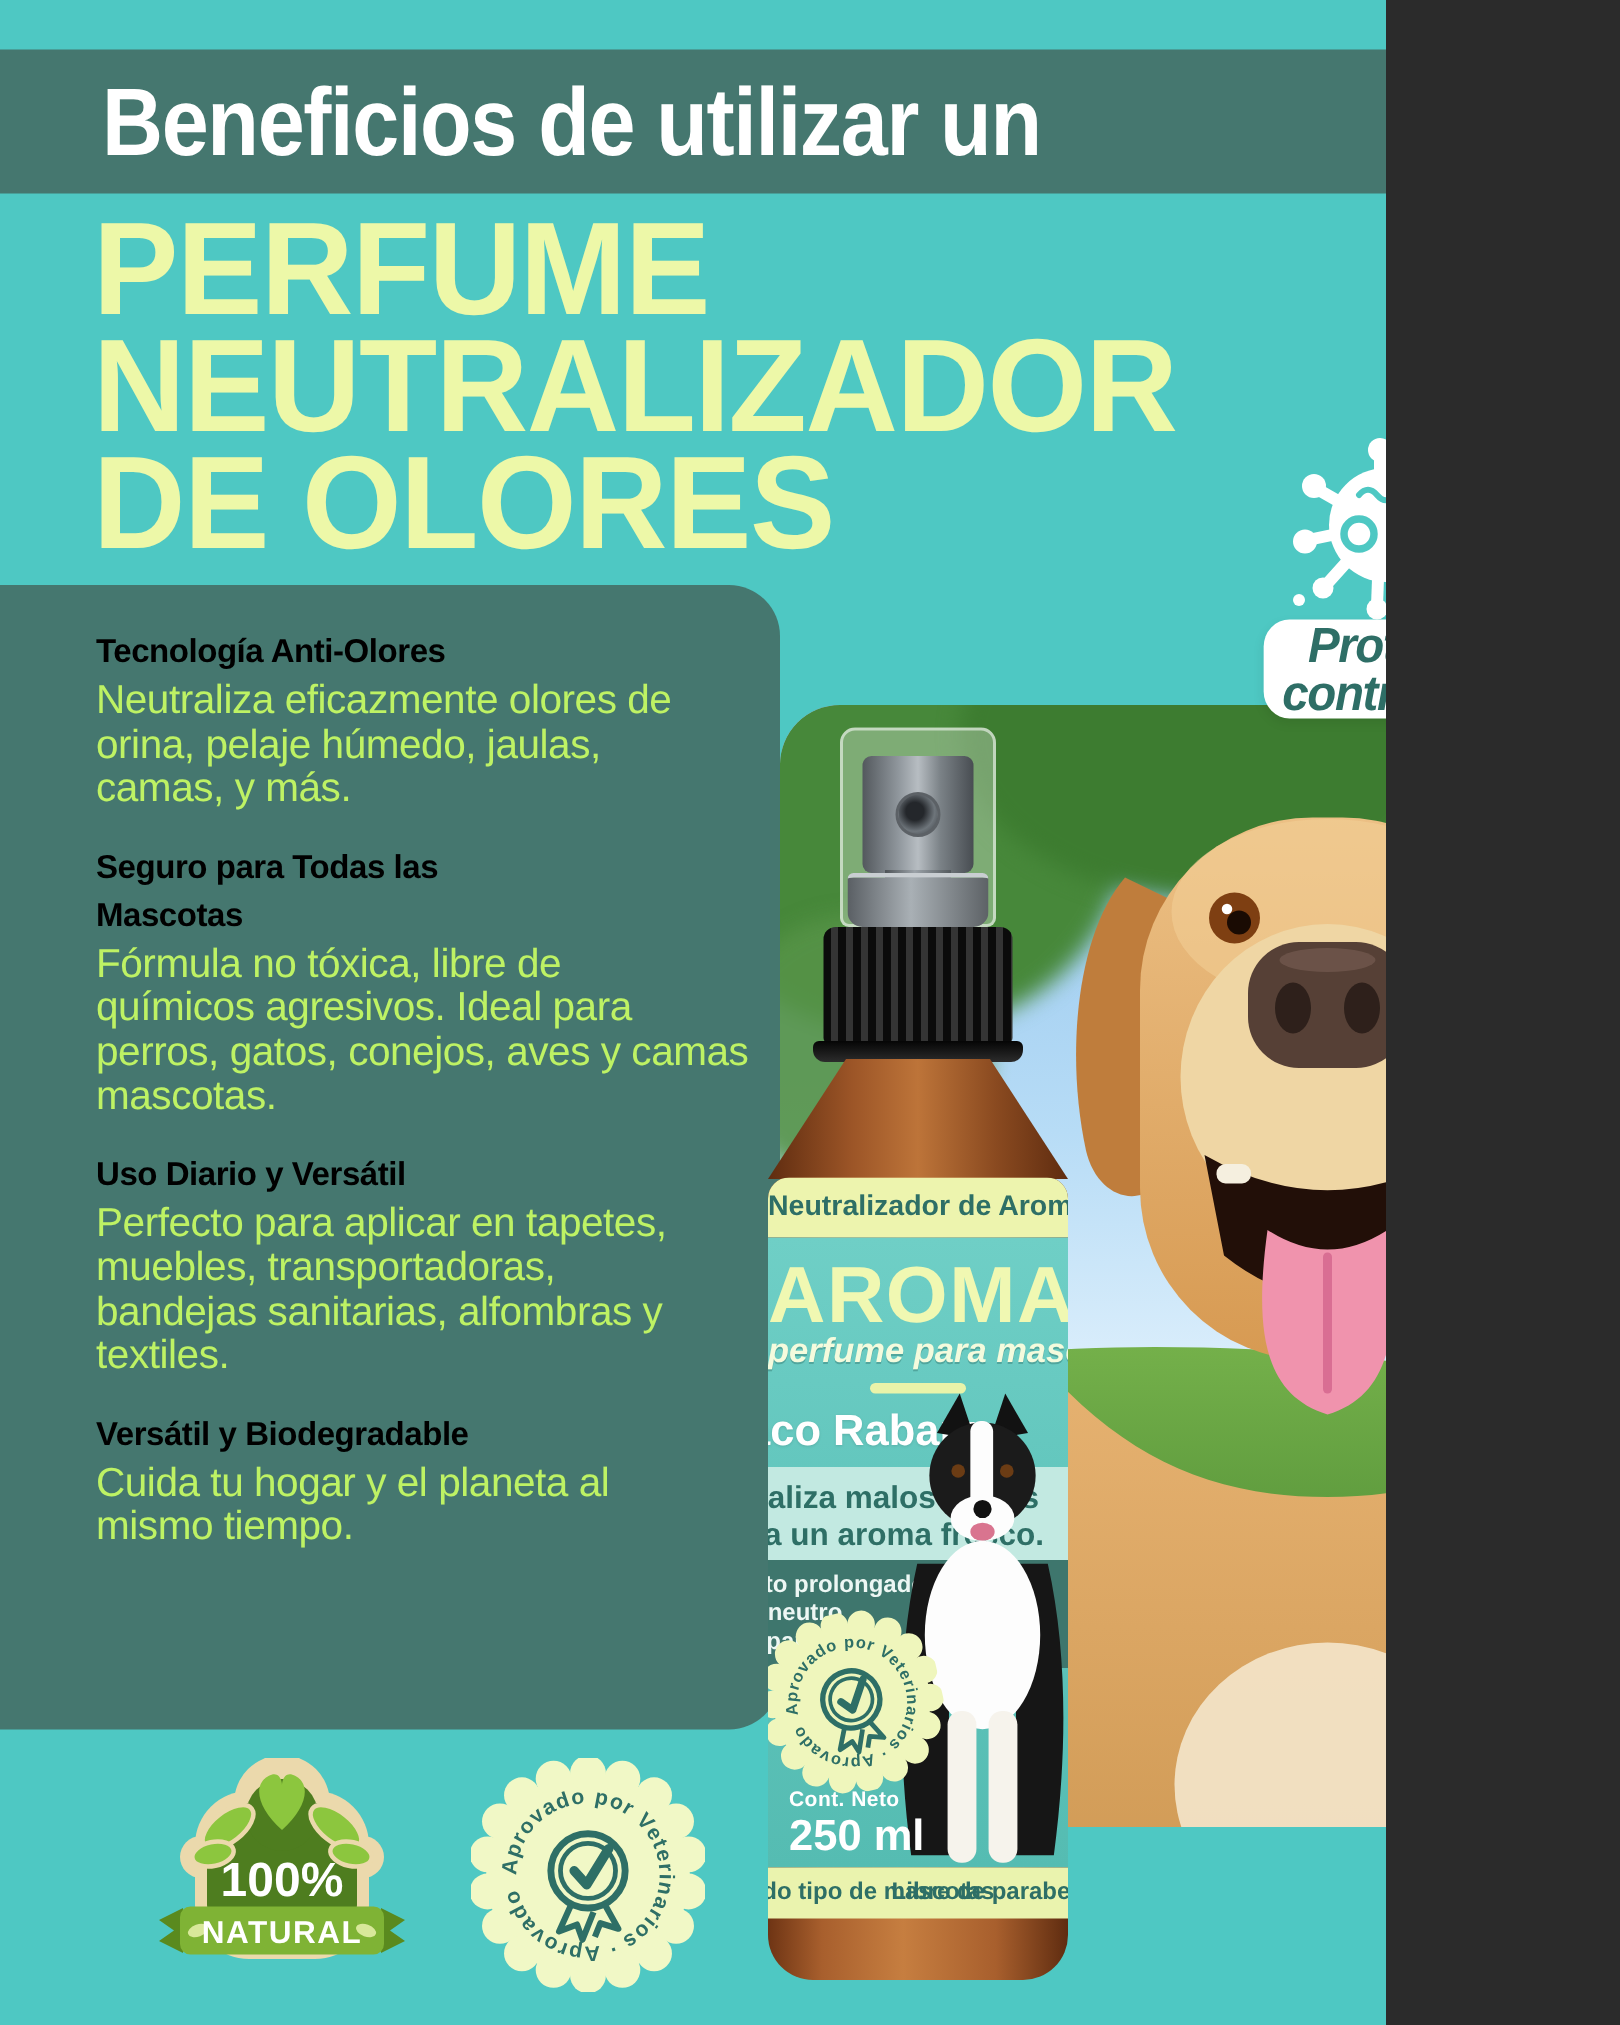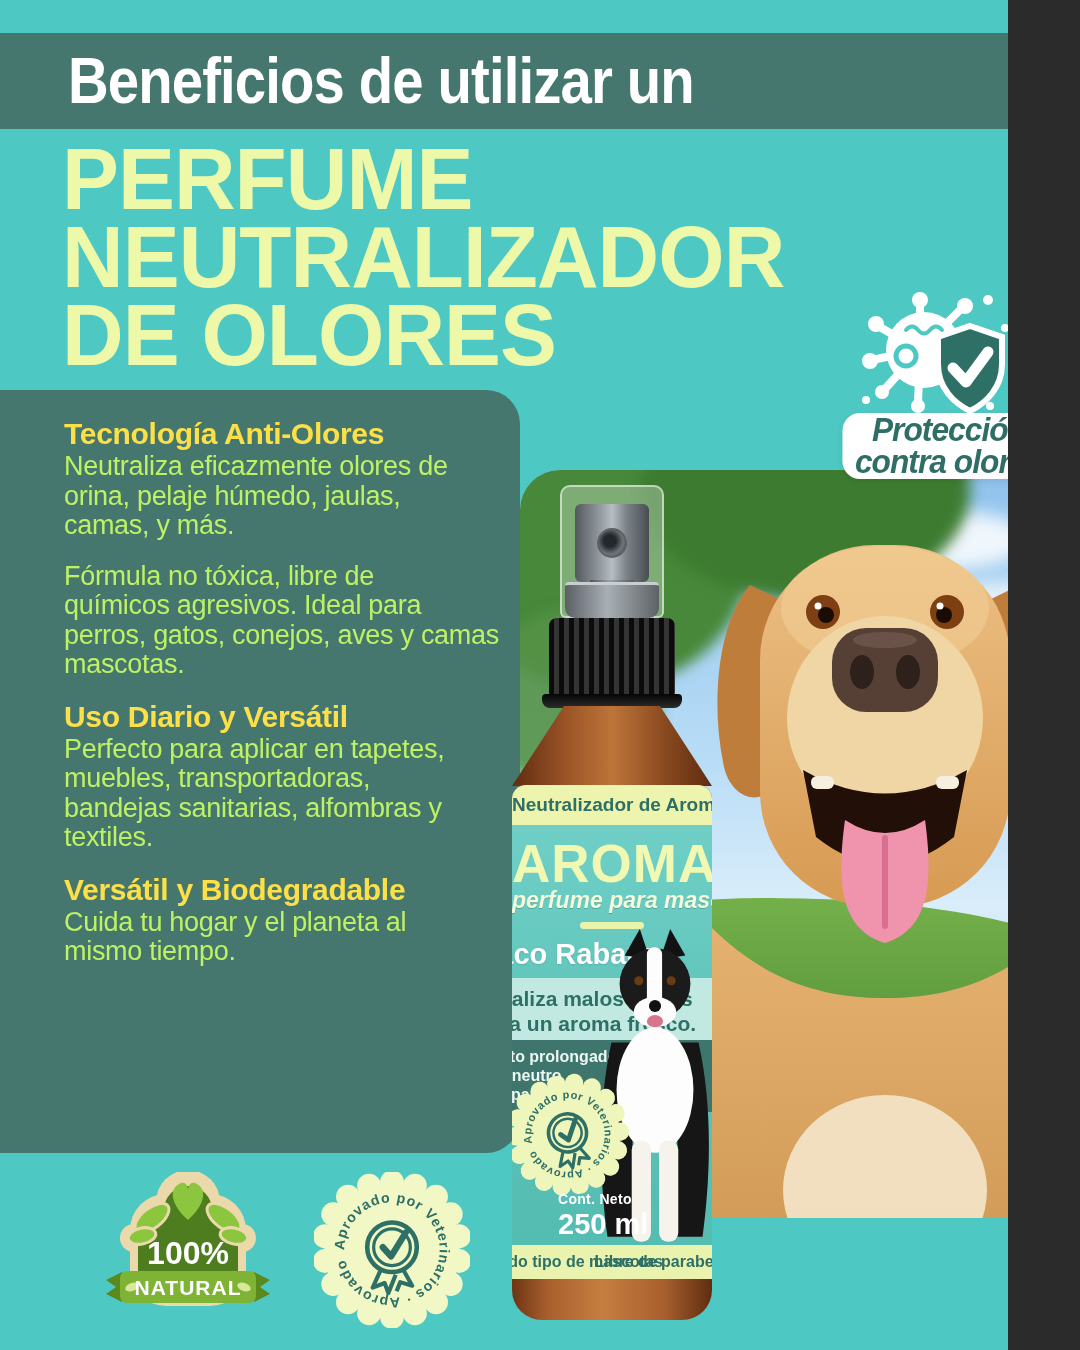--- a/index.html
+++ b/index.html
@@ -1,17 +1,17 @@
 <!DOCTYPE html>
 <html><head>
 <meta charset="utf-8">
 <style>
   html,body{margin:0;padding:0;background:#2b2b2b;}
   .poster{
-    position:relative; width:1008px; height:1350px; overflow:hidden;
+    position:relative; width:924px; height:1350px; overflow:hidden;
     background:#4EC8C3; font-family:"Liberation Sans", sans-serif;
     -webkit-font-smoothing:antialiased;
   }
 
   
   .header-band{position:absolute; left:0; top:33px; width:1080px; height:96px; background:#45776F;}
   .kicker{
     position:absolute; left:68px; top:0; height:96px; line-height:96px;
     color:#ffffff; font-weight:700; font-size:64px; letter-spacing:-1px;
     transform:scaleX(.88); transform-origin:left center; white-space:nowrap;
@@ -34,22 +34,22 @@
   }
 
   
   .benefits-panel{
     position:absolute; left:0; top:390px; width:520px; height:763px;
     background:#45776F; border-radius:0 34px 34px 0;
     padding:28px 0 0 64px; box-sizing:border-box; color:#fff;
   }
   .benefit{margin:0 0 21px 0;}
   .benefit h3{
-    margin:0; font-size:30px; line-height:32px; font-weight:700;
-    letter-spacing:-.3px; white-space:pre-line; color:#fde047;
+    margin:0; font-size:22px; line-height:32px; font-weight:700;
+    letter-spacing:-.3px; white-space:pre-line; color:#000000;
   }
   .benefit p{
     margin:2px 0 0 0; font-size:27px; line-height:29.5px; font-weight:400;
     letter-spacing:-.3px; white-space:pre-line; color:#bef264;
   }
 
   
   .photo{
     position:absolute; left:520px; top:470px; width:560px; height:748px;
     border-radius:40px 0 0 36px; overflow:hidden; background:#9ccbf0;
@@ -139,21 +139,21 @@
   .claim-box .l1{margin-left:-55px; white-space:nowrap;}
   .claim-box .l2{margin-left:-33px; white-space:nowrap;}
   .features-box{
     position:absolute; left:0; top:215px; width:200px; background:#3E766D;
     padding:7px 0 8px 0; color:#EDF7F4; font-weight:600; font-size:16px; line-height:19px;
   }
   .features-box .f1{margin-left:-36px; white-space:nowrap;}
   .features-box .f2{margin-left:-26px; white-space:nowrap;}
   .features-box .f3{margin-left:-42px; white-space:nowrap;}
   .stamp-small{position:absolute; left:-4px; top:250px; width:120px; height:120px; transform:rotate(-13deg);}
-  .net{position:absolute; left:46px; top:366px; color:#ffffff;}
+  .net{position:absolute; left:14px; top:366px; color:#ffffff;}
   .net .nl{font-size:14px; font-weight:700; letter-spacing:.3px;}
   .net .nv{font-size:29px; font-weight:700; margin-top:1px;text-align:center;}
   .collie-svg{position:absolute; left:76px; top:98px; width:134px; height:334px;}
   .label-strip-bottom{
     position:absolute; left:0; top:460px; width:200px; height:34px; background:#EAF3AE;
     overflow:hidden; color:#2E6F66; font-weight:600; font-size:16px; line-height:34px;
   }
   .label-strip-bottom .sl{position:absolute; left:-58px; white-space:nowrap;}
   .label-strip-bottom .sr{position:absolute; right:-30px; white-space:nowrap;}
 
@@ -179,20 +179,22 @@
   </div>
 
   <div class="benefits-panel">
     <div class="benefit">
       <h3>Tecnología Anti-Olores</h3>
       <p>Neutraliza eficazmente olores de
 orina, pelaje húmedo, jaulas,
 camas, y más.</p>
     </div>
     <div class="benefit">
+      <h3>Seguro para Todas las
+Mascotas</h3>
       <p>Fórmula no tóxica, libre de
 químicos agresivos. Ideal para
 perros, gatos, conejos, aves y camas
 mascotas.</p>
     </div>
     <div class="benefit">
       <h3>Uso Diario y Versátil</h3>
       <p>Perfecto para aplicar en tapetes,
 muebles, transportadoras,
 bandejas sanitarias, alfombras y

